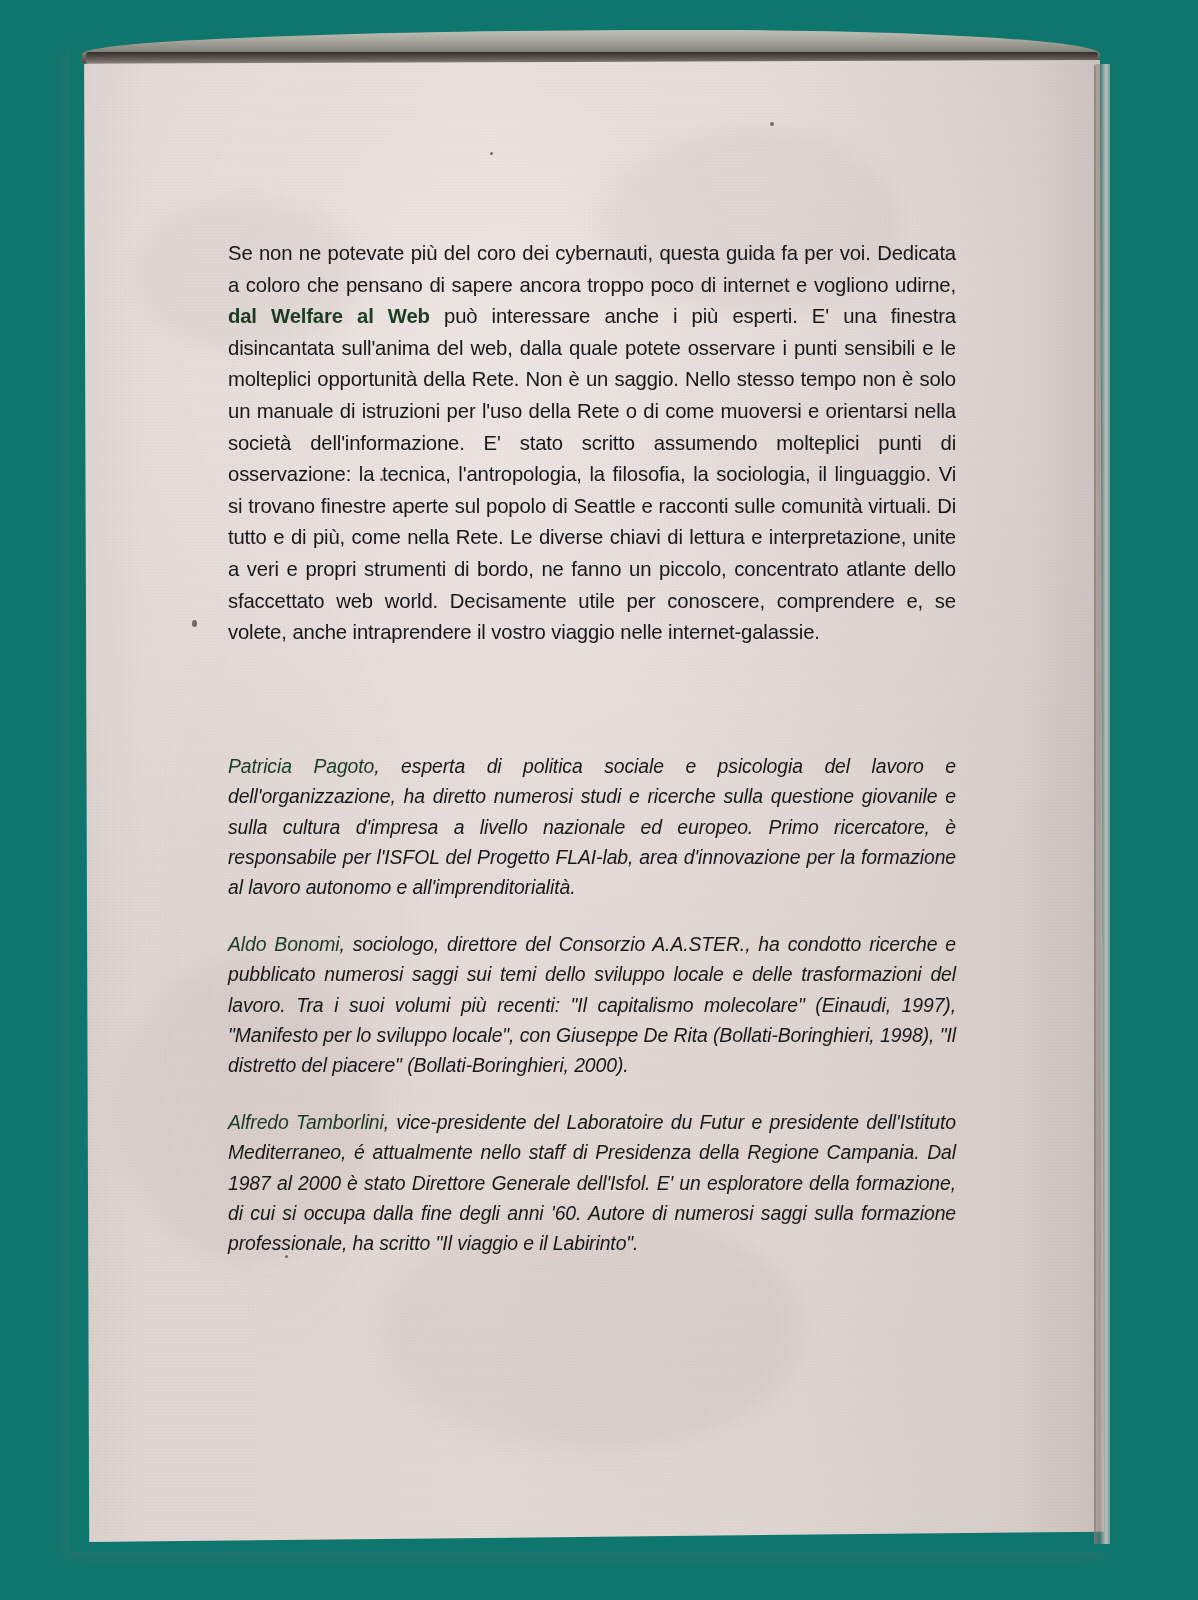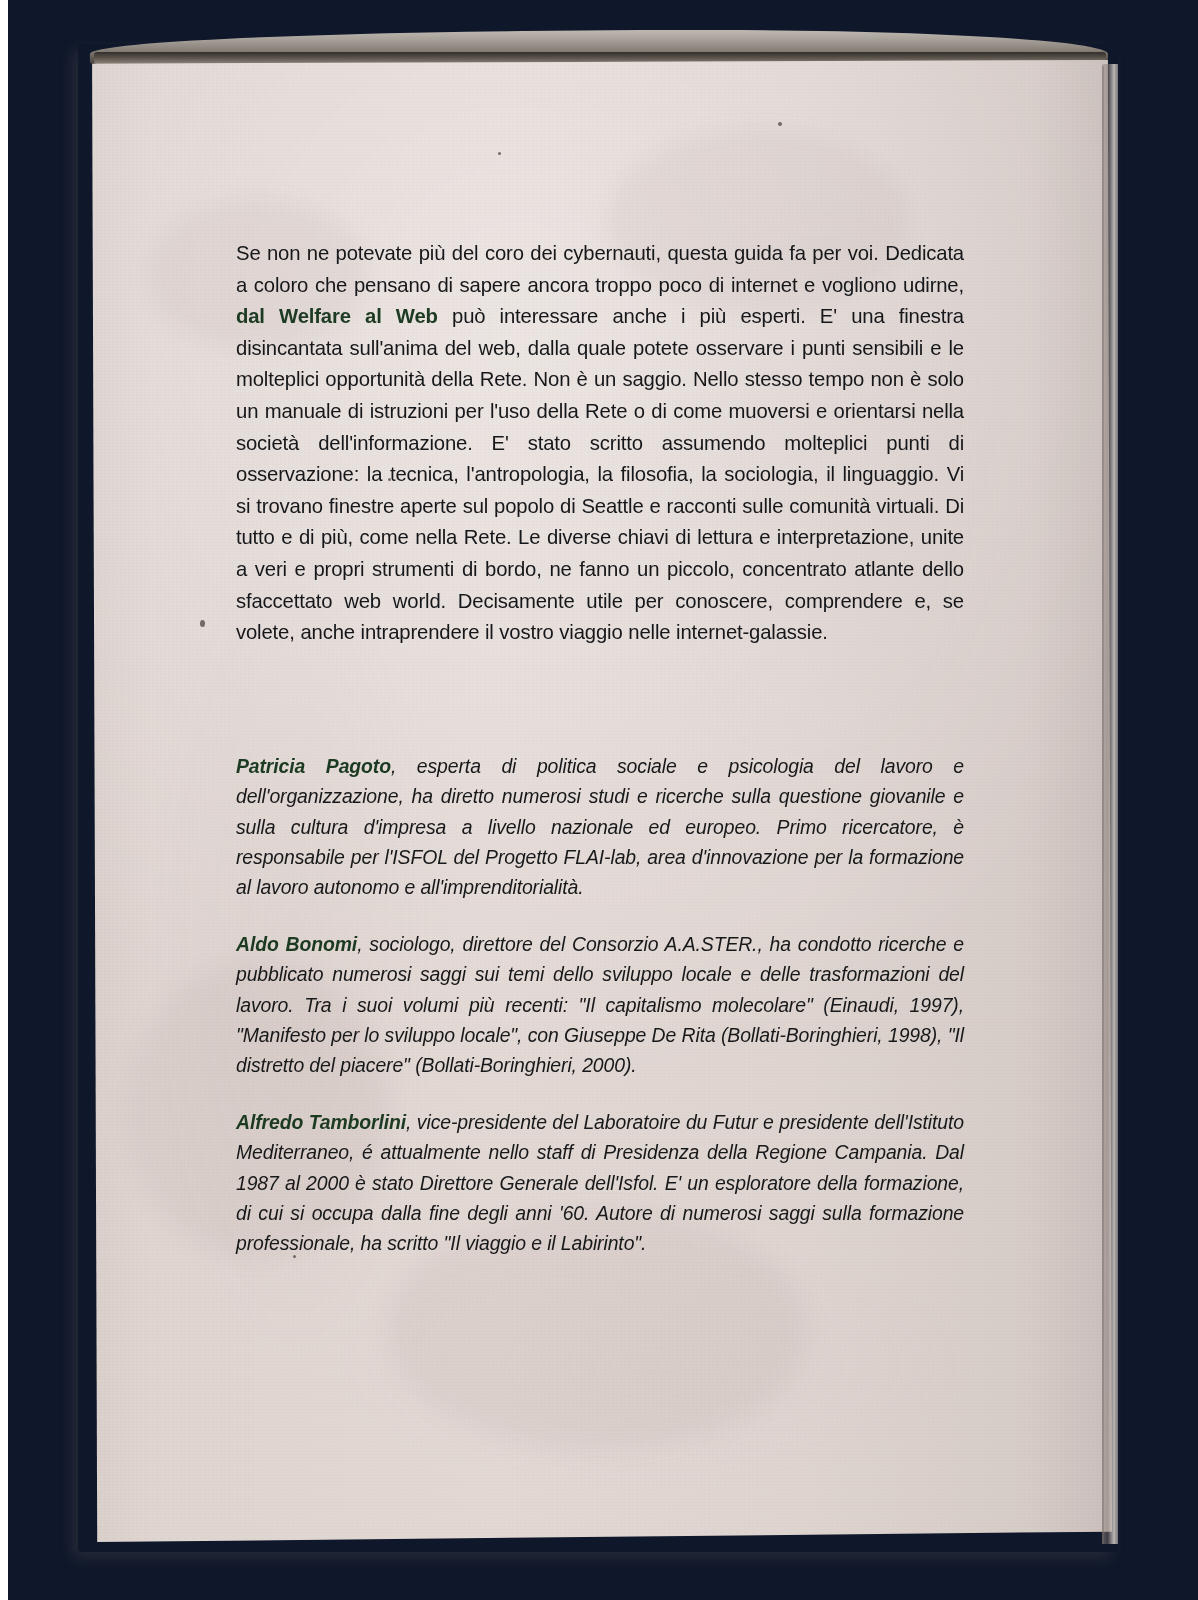--- a/index.html
+++ b/index.html
@@ -12,22 +12,21 @@
     height: 1600px;
     overflow: hidden;
     font-family: "Liberation Sans", sans-serif;
     position: relative;
   }
 
   
   .scan-canvas {
     position: absolute;
     inset: 0;
-    background: #0f172a;
-    margin-left: 8px;
+    background: #0f766e;
   }
 
   
   .book {
     position: absolute;
     left: 78px;
     top: 30px;
     width: 1030px;
     height: 1518px;
   }
@@ -173,21 +172,21 @@
   .bio {
     font-style: italic;
     font-size: 19.4px;
     line-height: 30.4px;
     letter-spacing: -0.1px;
     color: #17181a;
     margin-bottom: 26px;
   }
   .bio:last-child { margin-bottom: 0; }
   .bio .who {
-    font-weight: 700;
+    font-weight: 400;
     font-style: italic;
     color: #1b3a21;
   }
 
   
   .speck {
     position: absolute;
     background: #4a4540;
     border-radius: 50%;
     opacity: .75;

